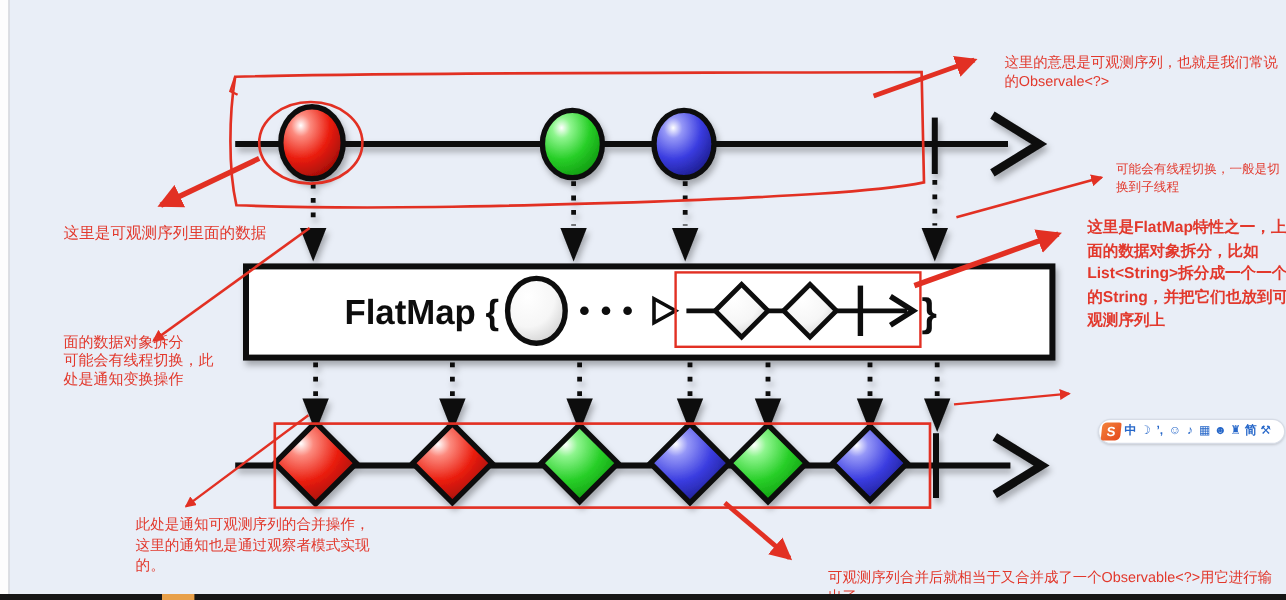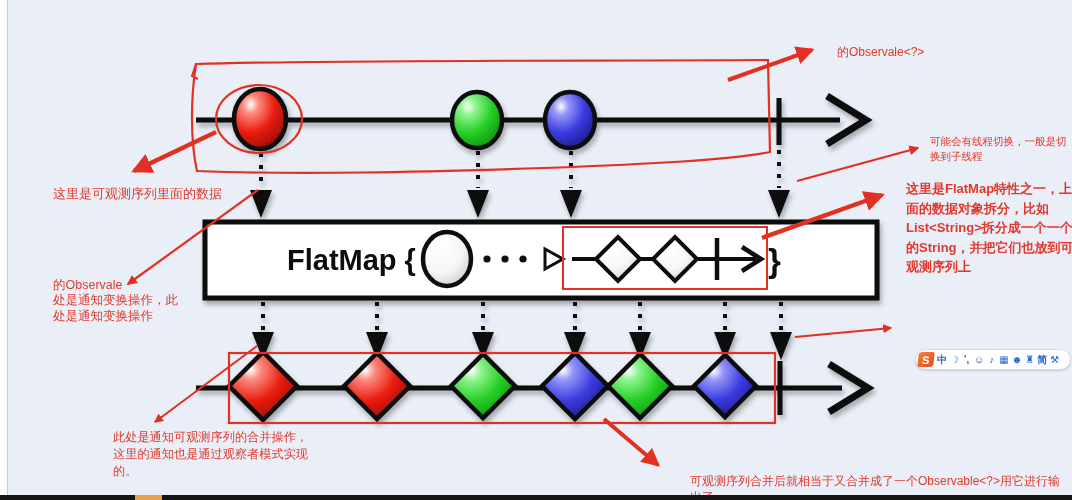--- a/index.html
+++ b/index.html
@@ -159,20 +159,21 @@
       <path d="M762 238 L882 195" stroke-width="4.5" marker-end="url(#redhead)"></path>
       <path d="M795 337 L891 328" stroke-width="2" marker-end="url(#redhead)"></path>
       <path d="M216 132 L134 171" stroke-width="4.5" marker-end="url(#redhead)"></path>
       <path d="M258 190 L128 284" stroke-width="2.2" marker-end="url(#redhead)"></path>
       <path d="M257 346 L155 422" stroke-width="2" marker-end="url(#redhead)"></path>
       <path d="M604 419 L658 465" stroke-width="4" marker-end="url(#redhead)"></path>
     </g>
   </svg>
 
   <div class="ann" style="left:837px;top:44px;font-size:12px;line-height:16px;">
+    <div>这里的意思是可观测序列，也就是我们常说</div>
     <div>的Observale&lt;?&gt;</div>
   </div>
 
   <div class="ann" style="left:930px;top:134px;font-size:10.5px;line-height:15px;">
     <div>可能会有线程切换，一般是切</div>
     <div>换到子线程</div>
   </div>
 
   <div class="ann" style="left:906px;top:179px;font-size:13px;line-height:19.5px;font-weight:bold;">
     <div>这里是FlatMap特性之一，上</div>
@@ -181,22 +182,22 @@
     <div>的String，并把它们也放到可</div>
     <div>观测序列上</div>
   </div>
 
 
   <div class="ann" style="left:53px;top:186px;font-size:13px;line-height:15px;">
     <div>这里是可观测序列里面的数据</div>
   </div>
 
   <div class="ann" style="left:53px;top:278px;font-size:12.5px;line-height:15.3px;">
-    <div>的Observale</div>
-    <div>处是通知变换操作，此</div>
+    <div>面的数据对象拆分</div>
+    <div>可能会有线程切换，此</div>
     <div>处是通知变换操作</div>
   </div>
 
   <div class="ann" style="left:113px;top:429px;font-size:12.2px;line-height:16.8px;">
     <div>此处是通知可观测序列的合并操作，</div>
     <div>这里的通知也是通过观察者模式实现</div>
     <div>的。</div>
   </div>
 
   <div class="ann" style="left:690px;top:473px;font-size:12px;line-height:16px;">

